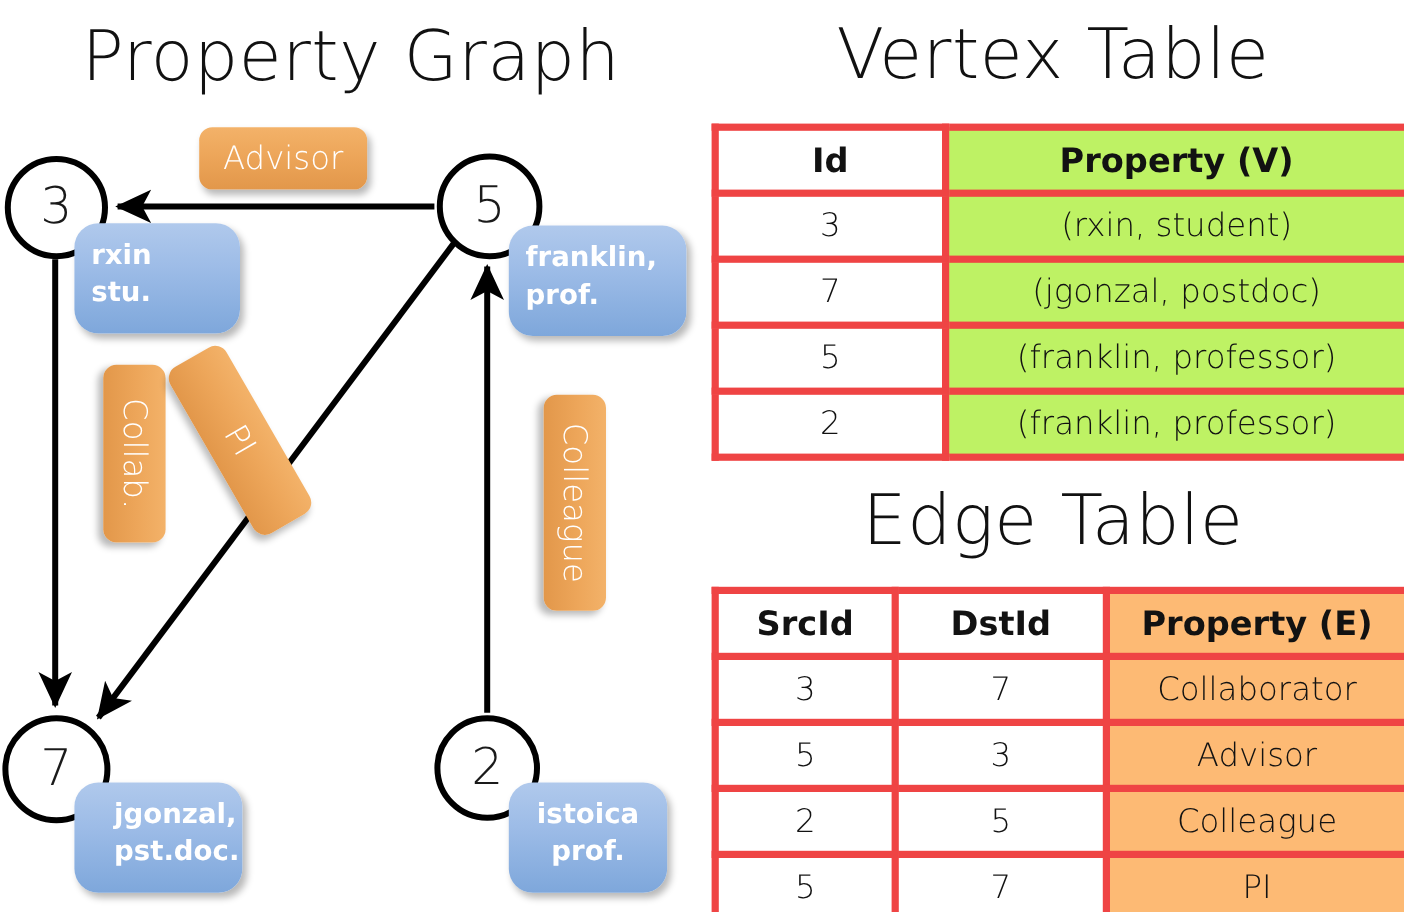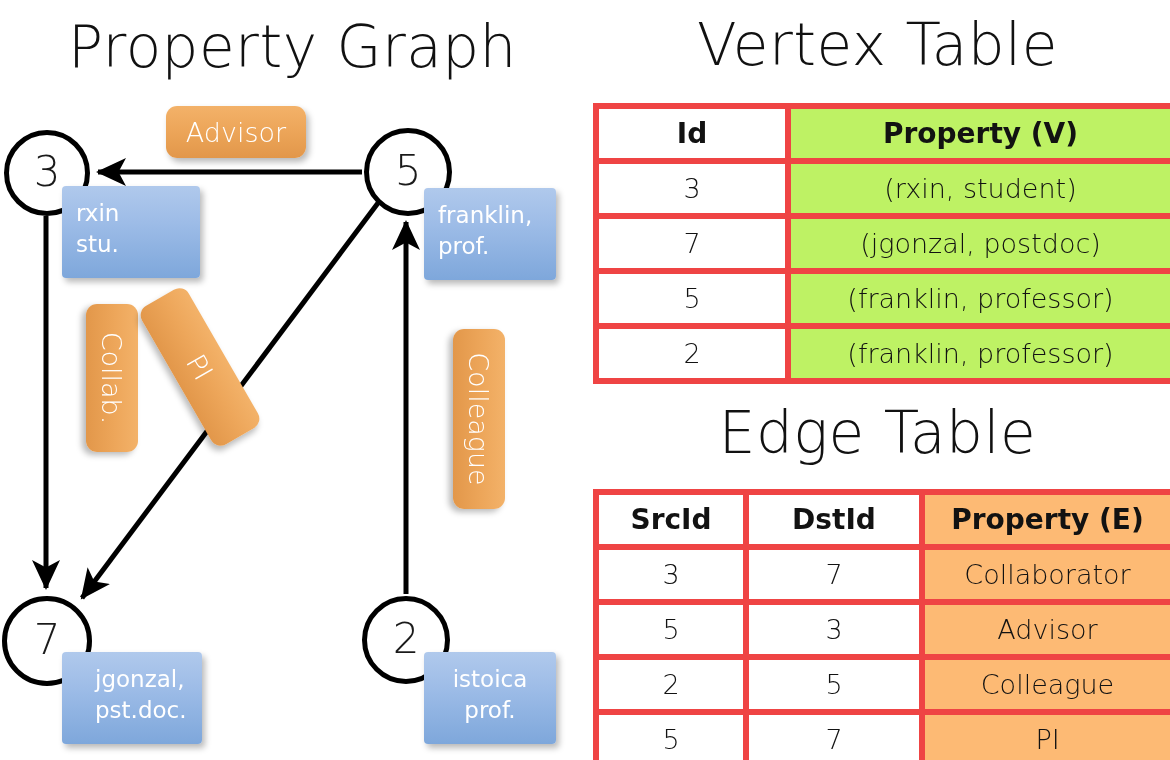--- a/index.html
+++ b/index.html
@@ -64,33 +64,33 @@
     transform: translateY(-1px);
   }
   #node-3 { left: 4px;   top: 130px; width: 86px; height: 86px; }
   #node-5 { left: 364px; top: 128px; width: 88px; height: 88px; }
   #node-7 { left: 2px;   top: 596px; width: 90px; height: 90px; }
   #node-2 { left: 362px; top: 596px; width: 88px; height: 88px; }
 
   
   .prop-box {
     position: absolute;
-    border-radius: 4px;
+    border-radius: 20px;
     background: linear-gradient(to bottom, #b0c9ec 0%, #9dbce7 40%, #7ea7db 100%);
     box-shadow: 3px 4px 6px rgba(0,0,0,0.28);
     color: #ffffff;
     font-family: "DejaVu Sans", sans-serif;
-    font-weight: 400;
+    font-weight: 700;
     font-size: 23px;
     line-height: 1.35;
     padding: 12px 14px;
     box-sizing: border-box;
   }
   #prop-3 { left: 62px;  top: 186px; width: 138px; height: 92px; }
-  #prop-5 { left: 424px; top: 188px; width: 132px; height: 92px; }
+  #prop-5 { left: 424px; top: 188px; width: 148px; height: 92px; }
   #prop-7 { left: 62px;  top: 652px; width: 140px; height: 92px; padding-left: 33px; }
   #prop-2 { left: 424px; top: 652px; width: 132px; height: 92px; text-align: center; }
 
   
   .edge-label {
     position: absolute;
     border-radius: 11px;
     background: linear-gradient(to bottom, #f3b269 0%, #eda65a 45%, #e2974a 100%);
     box-shadow: 3px 4px 6px rgba(0,0,0,0.28);
     color: #ffffff;

